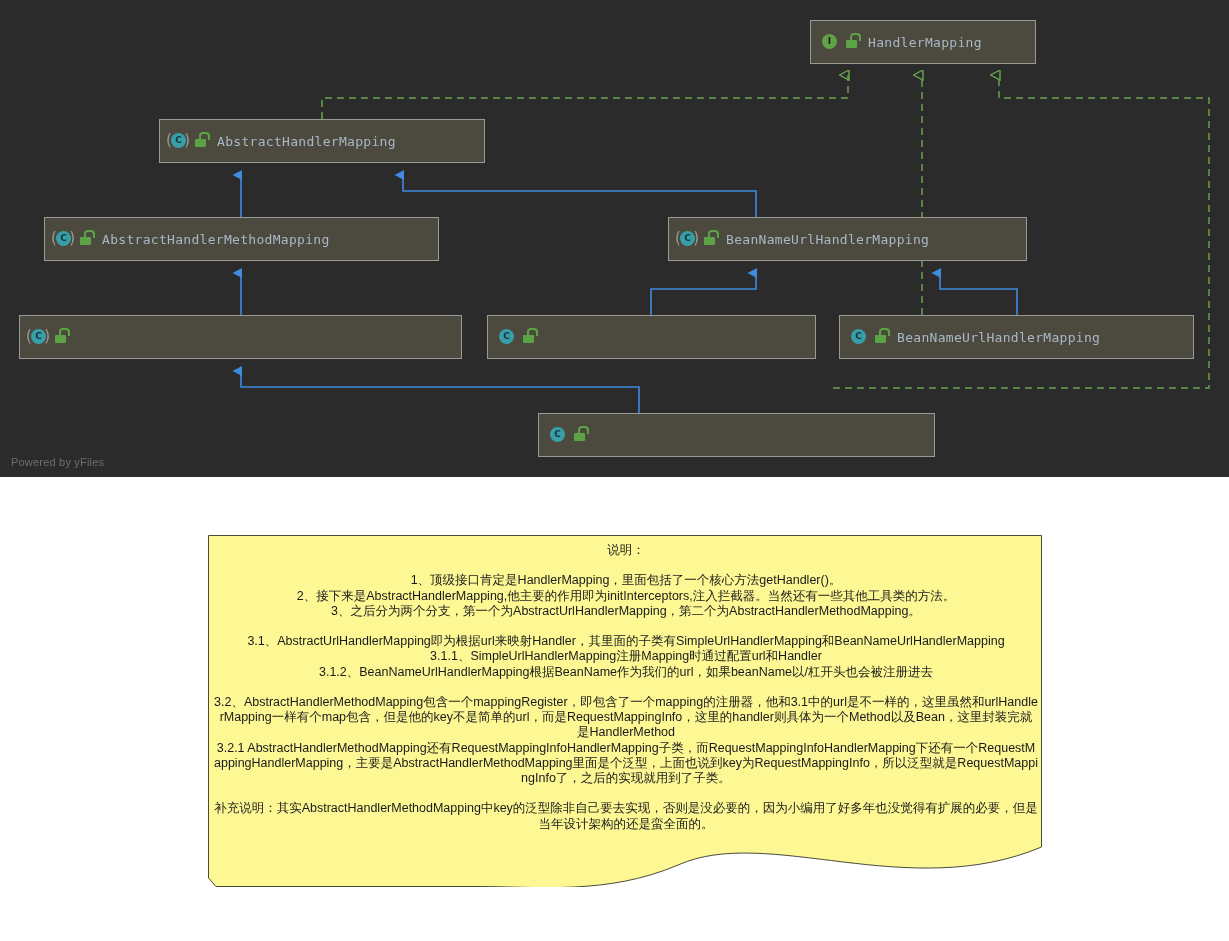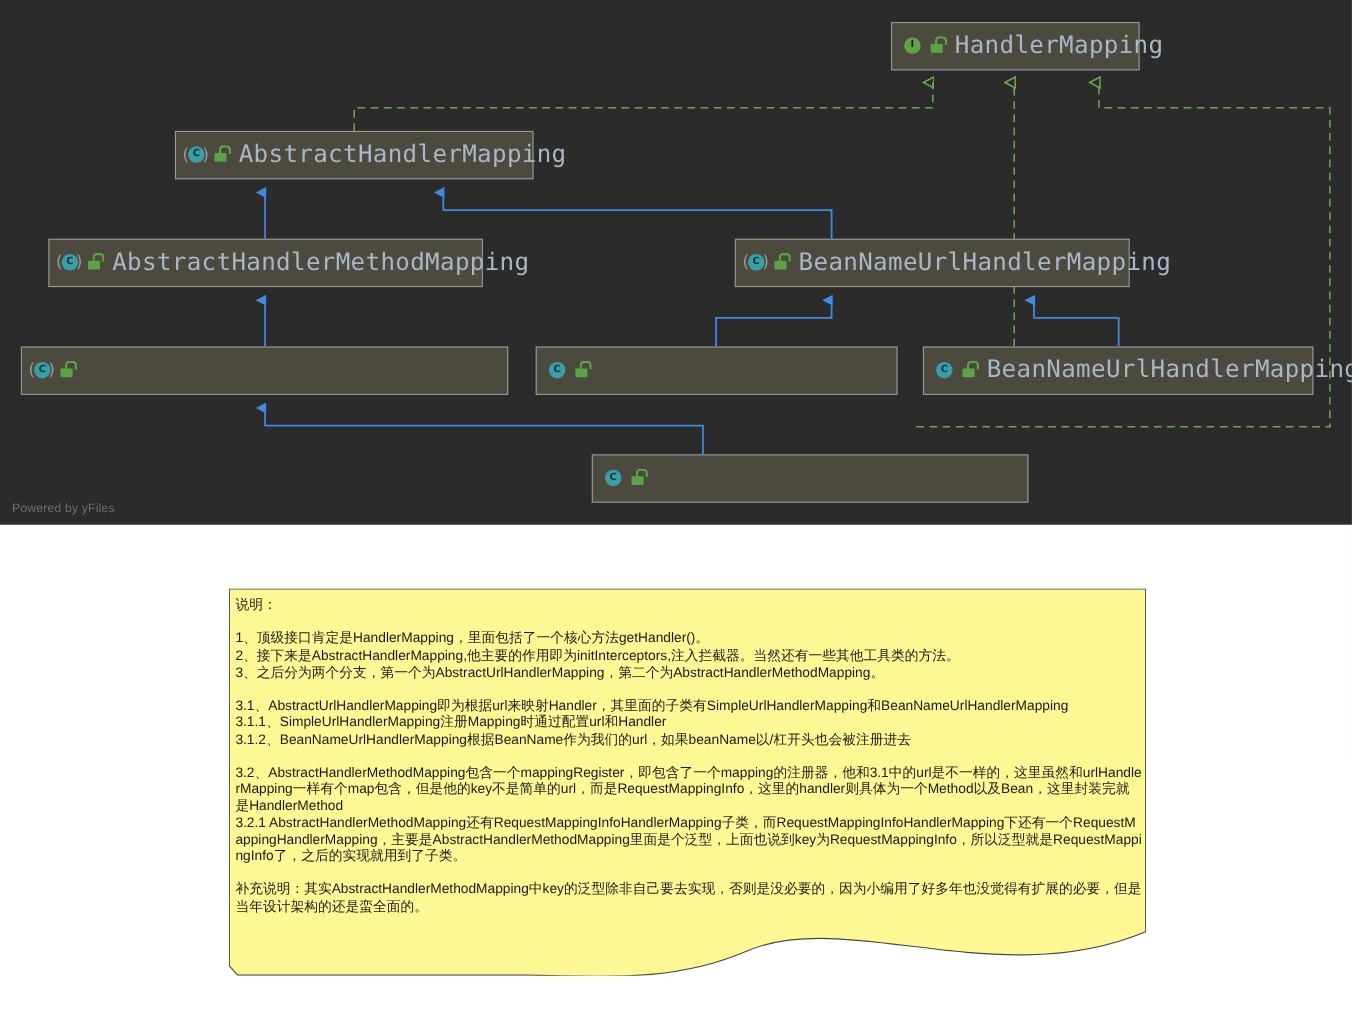--- a/index.html
+++ b/index.html
@@ -41,21 +41,21 @@
     background: #4c4a3f;
     border: 1px solid #9a9a94;
     display: flex;
     align-items: center;
     padding: 0 10px 0 9px;
     height: 44px;
     white-space: nowrap;
   }
   .uml-node .node-label {
     font-family: "DejaVu Sans Mono", "Liberation Mono", monospace;
-    font-size: 22px;
+    font-size: 13px;
     color: #a9b7c6;
     letter-spacing: 0.3px;
     line-height: 1;
     padding-left: 9px;
   }
 
   
   .type-icon {
     position: relative;
     width: 18px;
@@ -131,20 +131,21 @@
     letter-spacing: 0.2px;
   }
 
   
   #note-wrap {
     position: absolute;
     left: 208px;
     top: 535px;
     width: 870px;
     height: 352px;
+    text-align: center;
   }
   #note-shape {
     position: absolute;
     left: 0;
     top: 0;
     width: 834px;
     height: 352px;
   }
   #note-text {
     position: absolute;

